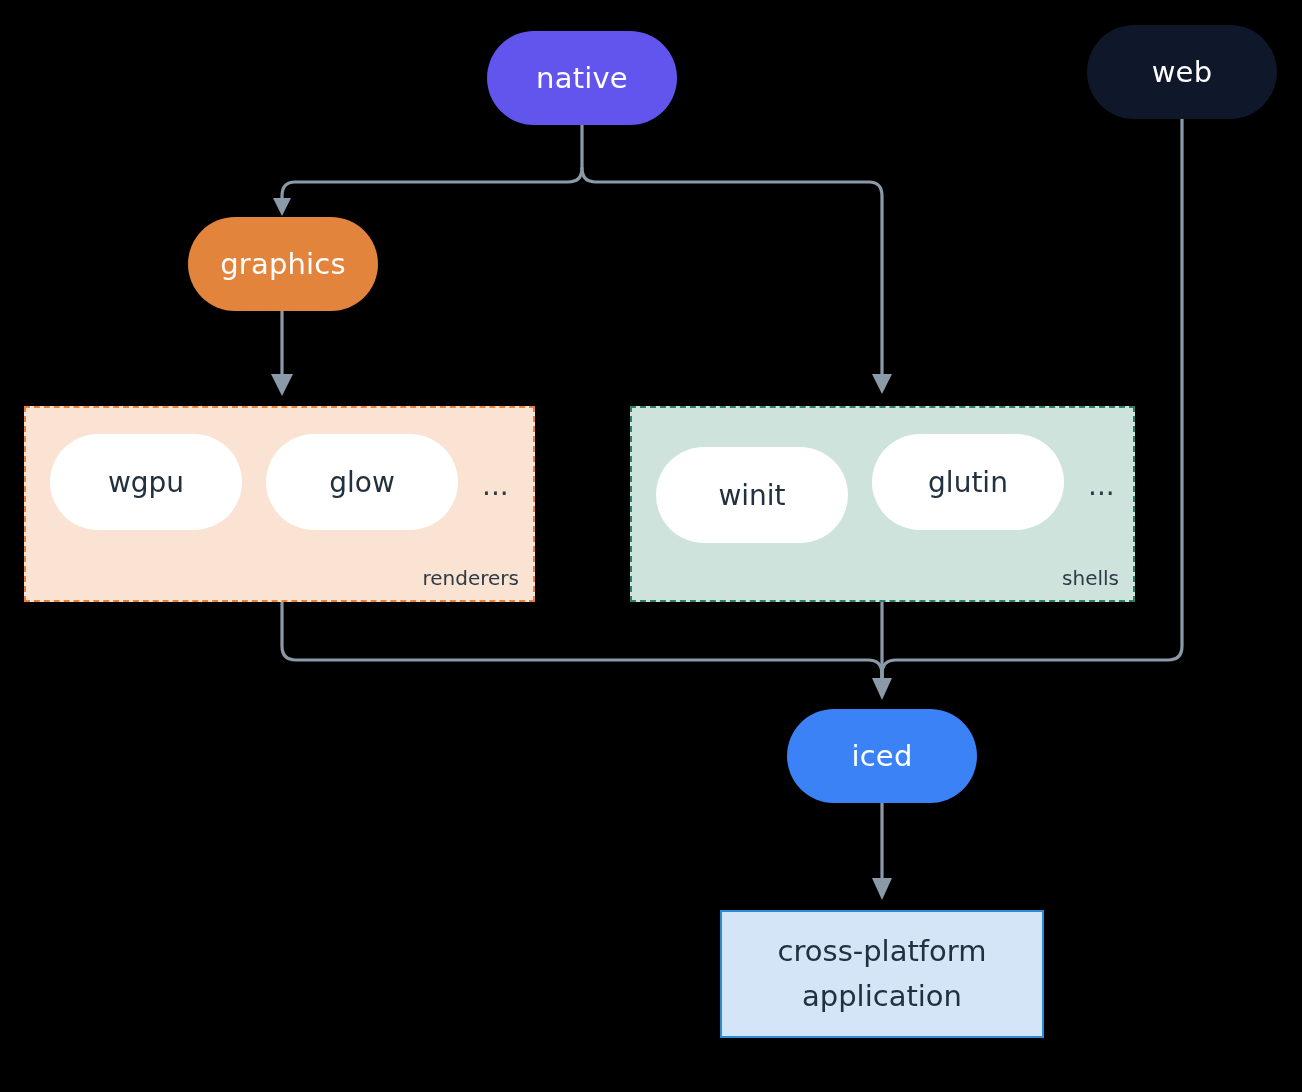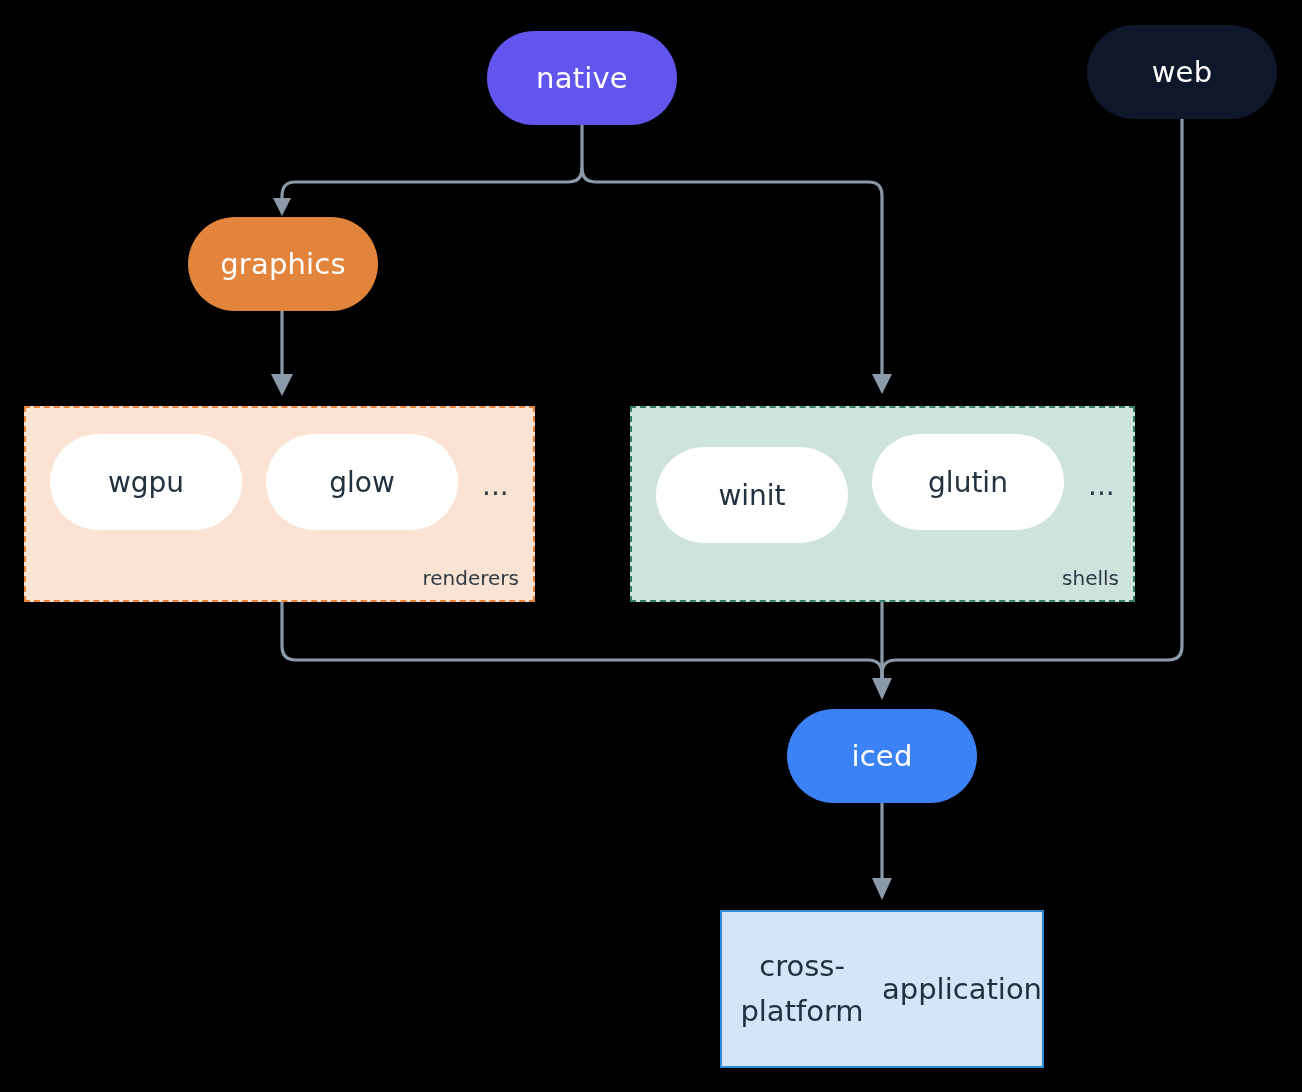--- a/index.html
+++ b/index.html
@@ -82,32 +82,31 @@
     font-size: 28px;
     line-height: 1;
   }
 
   
   .rect-node {
     position: absolute;
     left: 720px;
     top: 910px;
     width: 324px;
-    height: 158px;
+    height: 128px;
     box-sizing: border-box;
     background: #D3E5F7;
     border: 2px solid #2D8BD4;
     display: flex;
-    flex-direction: row;
+    flex-direction: column;
     align-items: center;
     justify-content: center;
     color: #22313F;
     font-size: 29px;
     line-height: 1.55;
-    text-align: center;
   }
 
   
   svg.edges {
     position: absolute;
     left: 0;
     top: 0;
     width: 1302px;
     height: 1092px;
     pointer-events: none;

